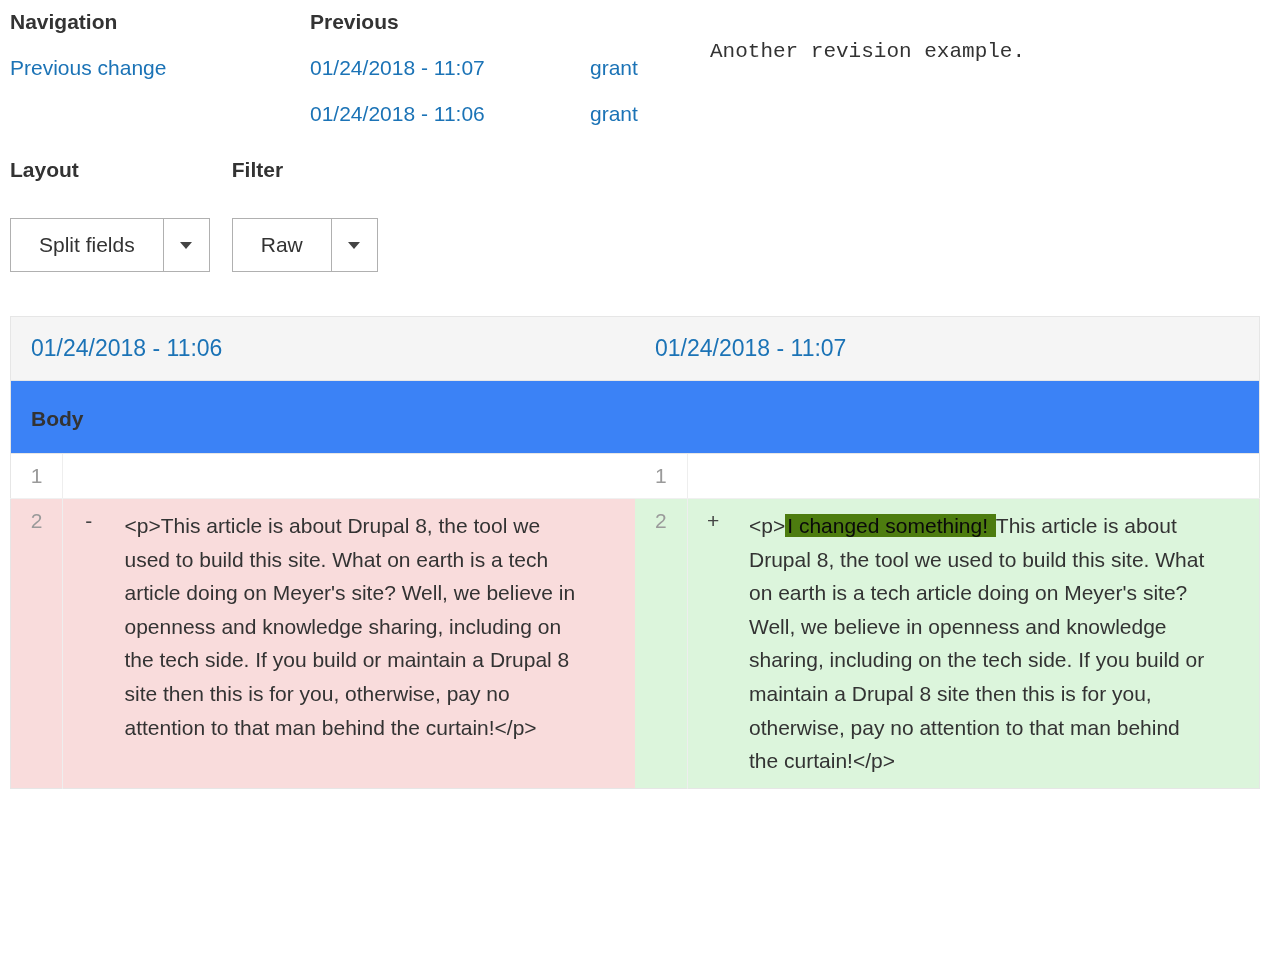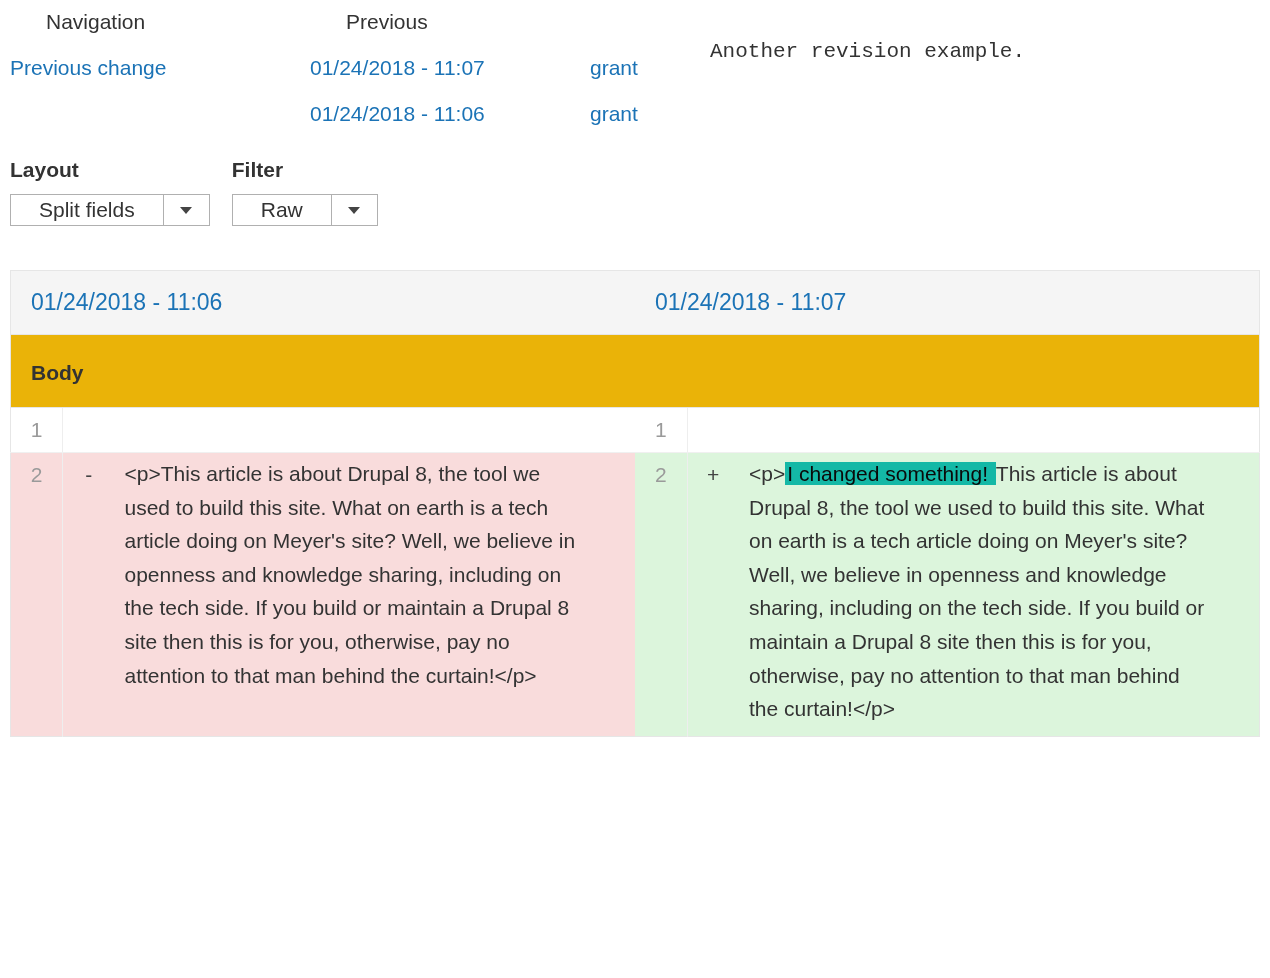--- a/index.html
+++ b/index.html
@@ -12,53 +12,53 @@
     background: #fff;
     width: 1270px;
   }
   .top-grid {
     display: grid;
     grid-template-columns: 300px 280px 120px auto;
     row-gap: 6px;
     margin-bottom: 32px;
   }
   .header-label {
-    font-weight: 400;
-    color: #333;
-    margin-left: 36px;
+    font-weight: 700;
+    color: #333;
   }
   .link {
     color: #1b73b6;
     cursor: pointer;
     margin-top: 16px;
   }
   .plain {
     color: #333;
     font-family: Liberation Mono, monospace;
   }
   .controls-row {
     display: flex;
     gap: 22px;
     margin-bottom: 44px;
   }
   .control-group {
     display: flex;
     flex-direction: column;
-    gap: 12px;
+    gap: 5px;
   }
   .control-label {
     font-weight: 700;
     color: #333;
   }
   .select-wrap {
     display: flex;
     border: 1px solid #b0b0b0;
-    height: 32px;
+    height: 54px;
     align-items: stretch;
     background: #fff;
+    margin-top: 31px;
   }
   .select-value {
     display: flex;
     align-items: center;
     padding: 0 28px;
     color: #333;
   }
   .select-caret {
     display: flex;
     align-items: center;
@@ -84,51 +84,51 @@
   }
   .diff-headers th {
     background: #f5f5f5;
     font-weight: 400;
     padding: 18px 20px;
     color: #1b73b6;
     font-size: 23px;
     border-bottom: 1px solid #e6e6e6;
   }
   .body-row td {
-    background: #eab308;
+    background: #3b82f6;
     border-bottom: 1px solid #e6e6e6;
     padding: 26px 20px 22px;
     font-weight: 700;
     color: #333;
   }
   .numcol {
     width: 52px;
     text-align: center !important;
     color: #9a9a9a;
     padding: 10px 0;
     border-right: 1px solid #eee;
   }
   .signcol {
     width: 52px;
     text-align: center !important;
     padding: 10px 0;
     color: #444;
   }
   .contentcol {
-    padding: 4px 50px 10px 10px;
+    padding: 10px 50px 10px 10px;
     line-height: 1.6;
     word-wrap: break-word;
   }
   .row-blank td {
     background: #fff;
     border-bottom: 1px solid #f0f0f0;
     height: 38px;
   }
   .ins {
-    background: #14b8a6;
+    background: #4d7c0f;
     color: #0a0a0a;
     padding: 0 2px;
   }
 </style>
 </head>
 <body>
 
 <div class="top-grid">
   <div class="header-label">Navigation</div>
   <div class="header-label" style="grid-column: 2 / span 3;">Previous</div>

